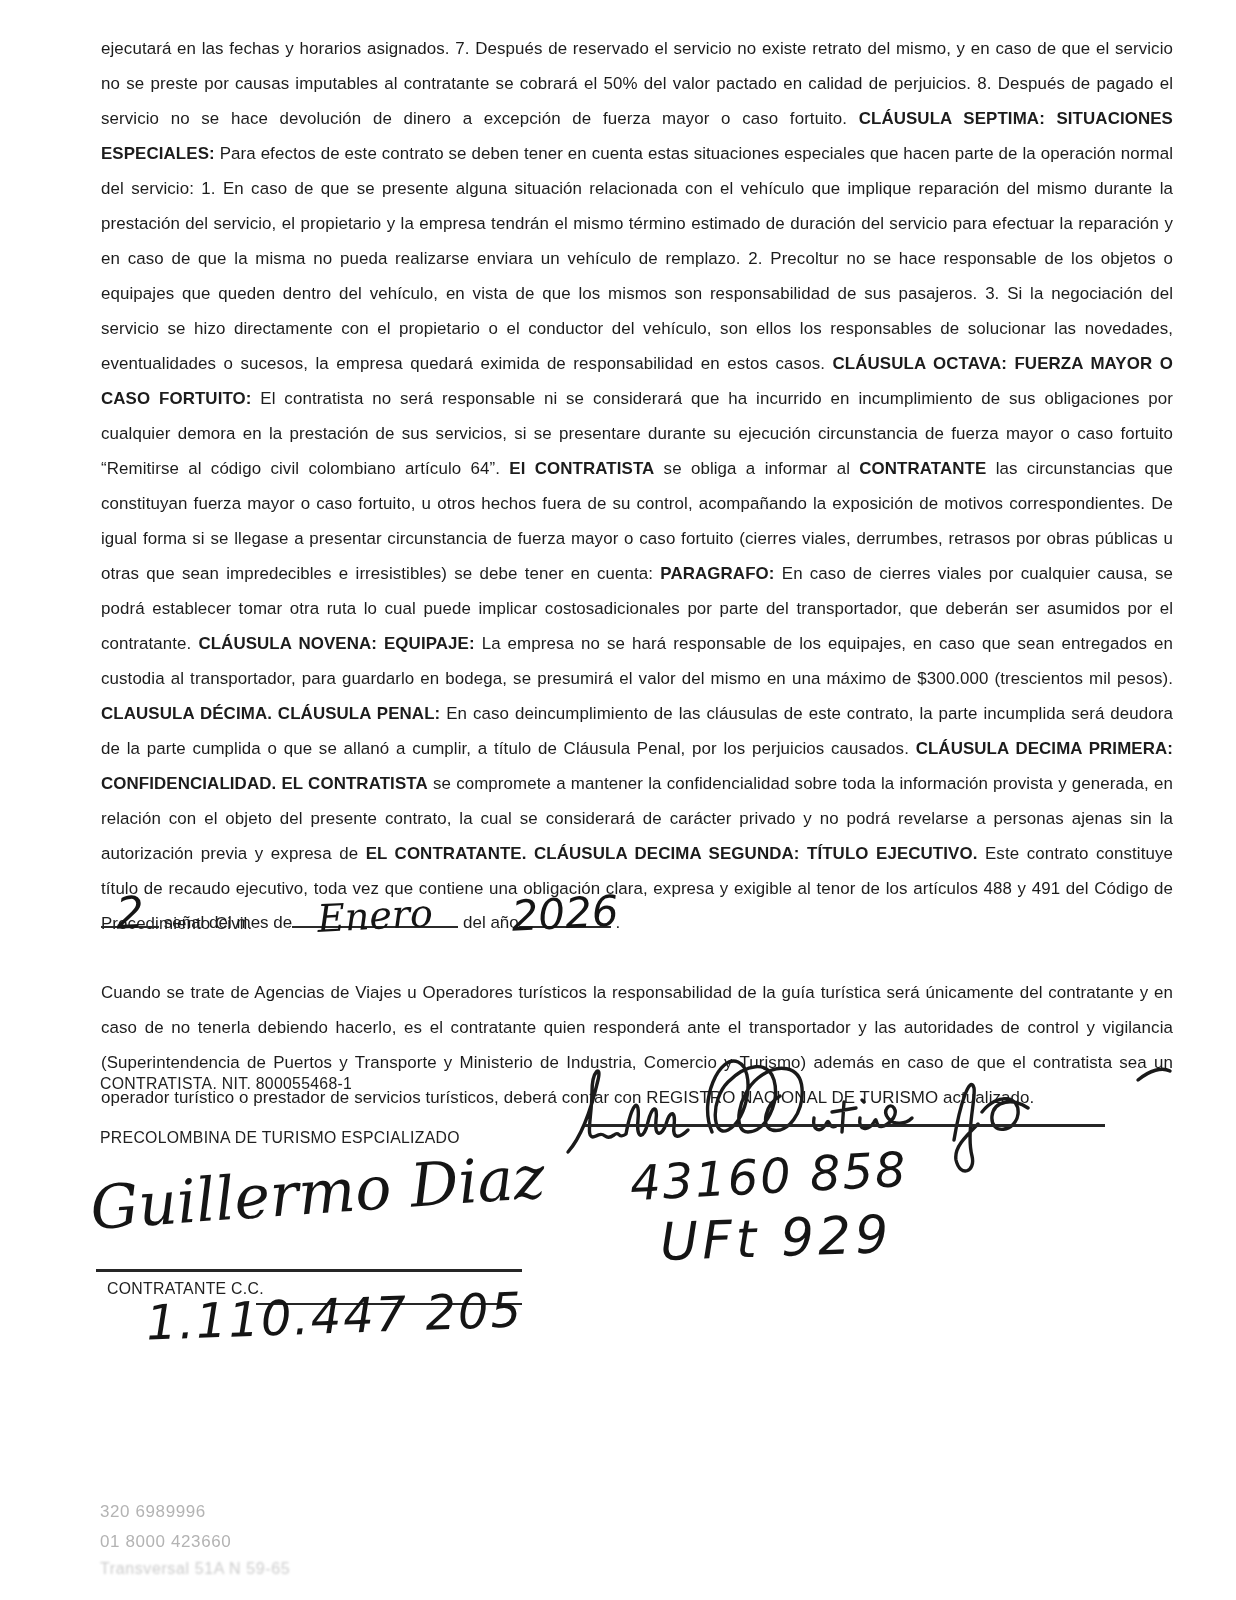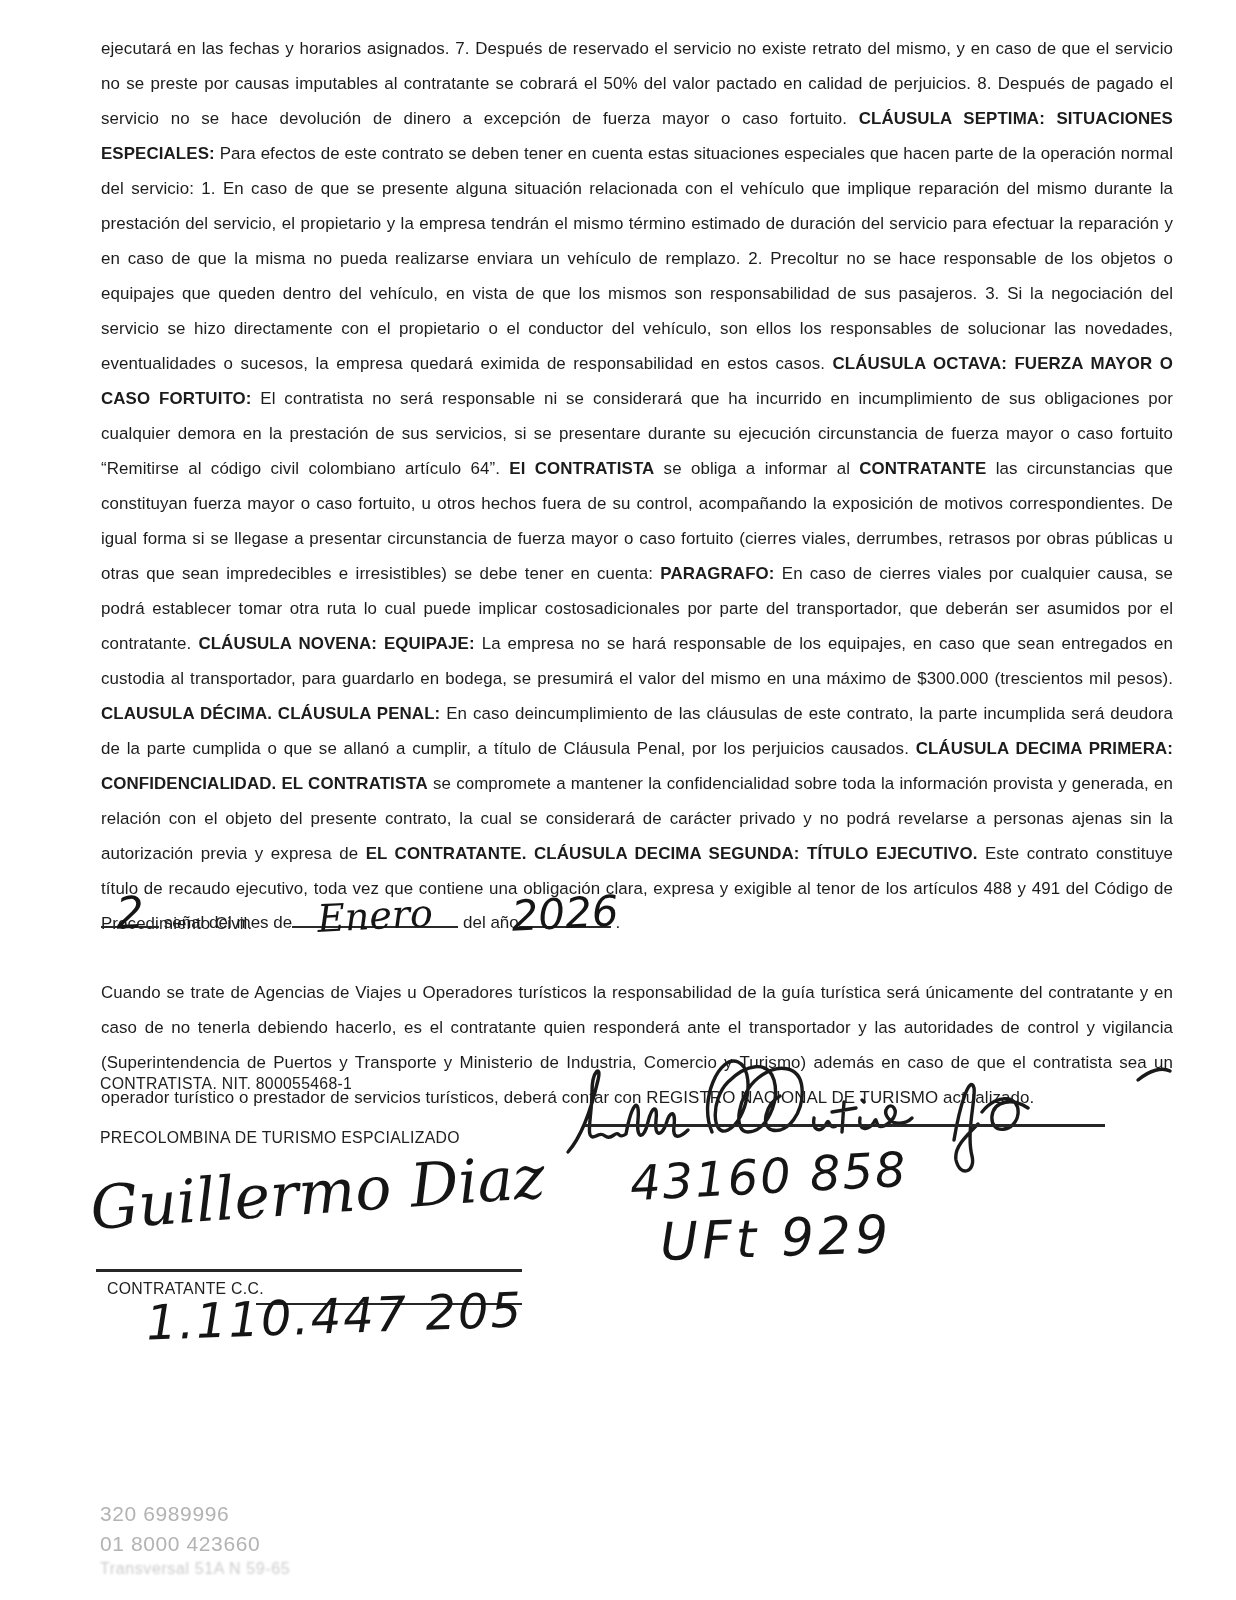--- a/index.html
+++ b/index.html
@@ -69,21 +69,21 @@
     display:flex;align-items:flex-end;font-size:15.8px;color:#212121;
     letter-spacing:0.3px;
   }
   .fill-line{border-bottom:2.2px solid #2b2b2b;height:1em;display:inline-block;}
   .fl-1{width:112px;}  .fl-2{width:192px;}
   .prop-row .txt{white-space:nowrap;}
 
   .sig-svg{position:absolute;left:562px;top:1040px;}
 
   
-  .footer-line{position:absolute;left:100px;font-size:21px;color:#b3b3b3;letter-spacing:0.6px;}
+  .footer-line{position:absolute;left:100px;font-size:17px;color:#b3b3b3;letter-spacing:0.6px;}
   .f1{top:1502px;}
   .f2{top:1532px;}
   .f3{top:1560px;color:#cccccc;filter:blur(1.1px);font-size:16px;}
 </style>
 </head>
 <body>
 
 <div class="page">
 
   <div class="bodytext">

